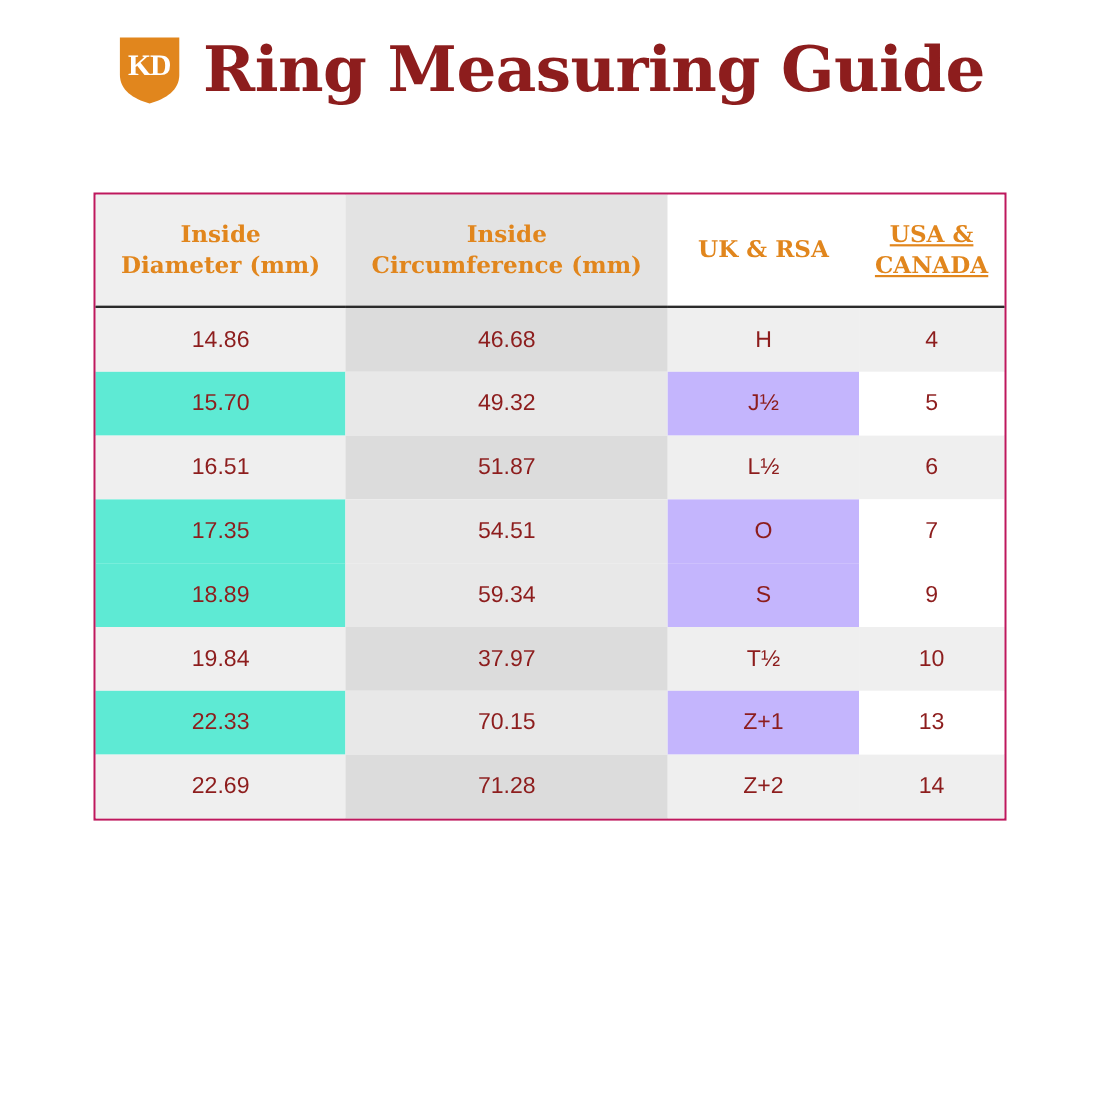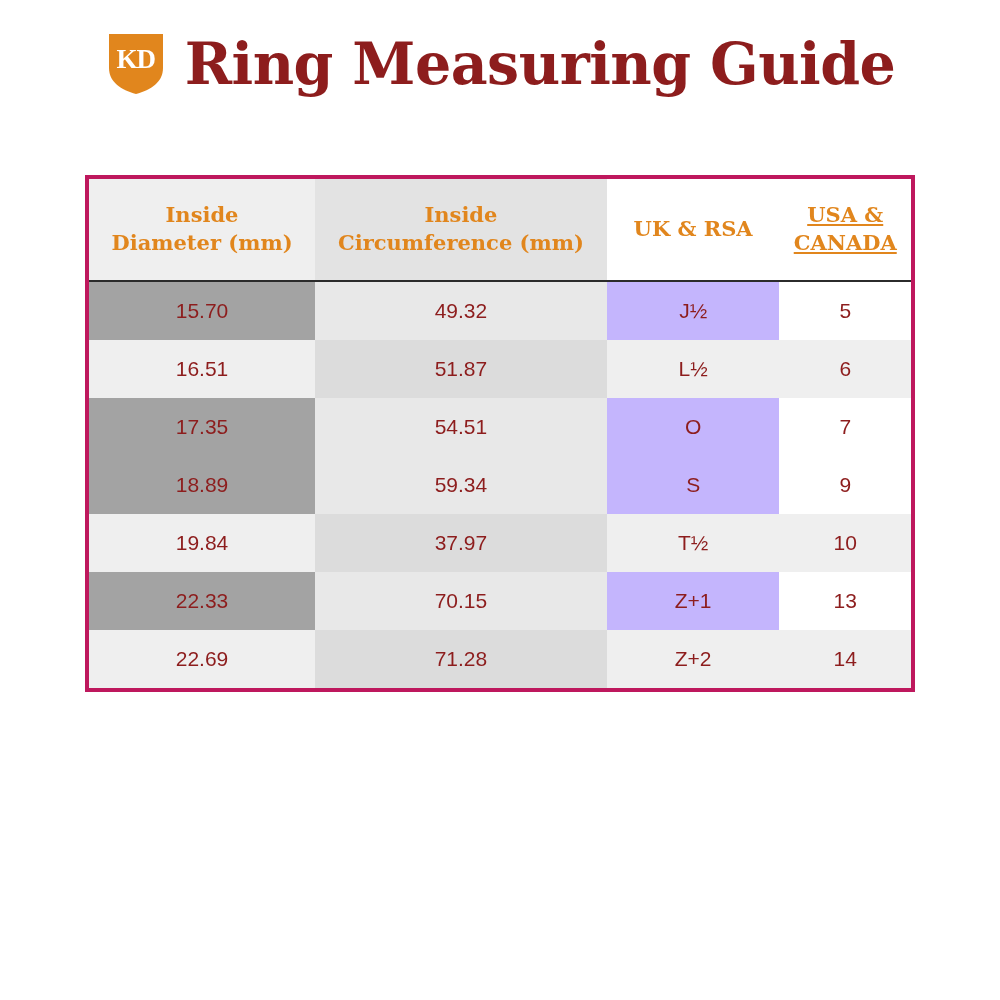--- a/index.html
+++ b/index.html
@@ -70,21 +70,21 @@
     white-space: nowrap;
     line-height: 1;
   }
 
   
   .table-wrap {
     position: absolute;
     left: 85px;
     top: 175px;
     width: 830px;
-    border: 4px solid #be185d;
+    border: 2px solid #be185d;
     box-sizing: border-box;
     background: #ffffff;
   }
 
   table.size-table {
     border-collapse: collapse;
     width: 100%;
     table-layout: fixed;
   }
 
@@ -113,21 +113,21 @@
     vertical-align: middle;
     height: 58px;
     padding: 0;
   }
 
   tbody tr.odd td.c0 { background: #efefef; }
   tbody tr.odd td.c1 { background: #dcdcdc; }
   tbody tr.odd td.c2 { background: #efefef; }
   tbody tr.odd td.c3 { background: #efefef; }
 
-  tbody tr.even td.c0 { background: #a3a3a3; }
+  tbody tr.even td.c0 { background: #5eead4; }
   tbody tr.even td.c1 { background: #e8e8e8; margin-left: 16px; }
   tbody tr.even td.c2 { background: #c4b5fd; }
   tbody tr.even td.c3 { background: #ffffff; }
 
   thead th.c0 { background: #efefef; }
   thead th.c1 { background: #e3e3e3; }
   thead th.c2 { background: #ffffff; }
   thead th.c3 { background: #ffffff; text-decoration: underline; }
 </style>
 </head>
@@ -166,20 +166,26 @@
           <th class="c2">
             <div>UK &amp; RSA</div>
           </th>
           <th class="c3">
             <div>USA &amp;</div>
             <div>CANADA</div>
           </th>
         </tr>
       </thead>
       <tbody>
+        <tr class="odd">
+          <td class="c0">14.86</td>
+          <td class="c1">46.68</td>
+          <td class="c2">H</td>
+          <td class="c3">4</td>
+        </tr>
         <tr class="even">
           <td class="c0">15.70</td>
           <td class="c1">49.32</td>
           <td class="c2">J½</td>
           <td class="c3">5</td>
         </tr>
         <tr class="odd">
           <td class="c0">16.51</td>
           <td class="c1">51.87</td>
           <td class="c2">L½</td>

